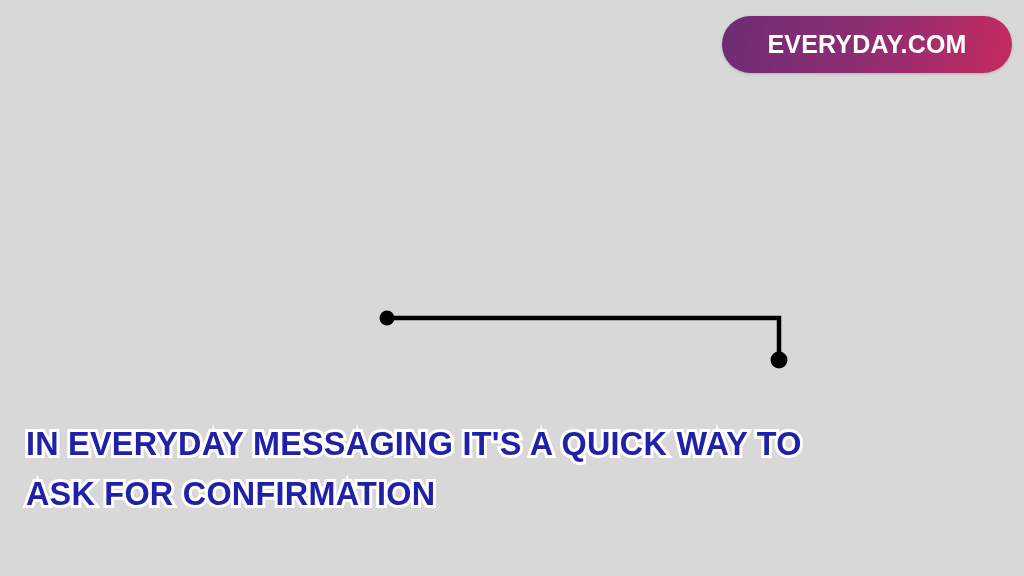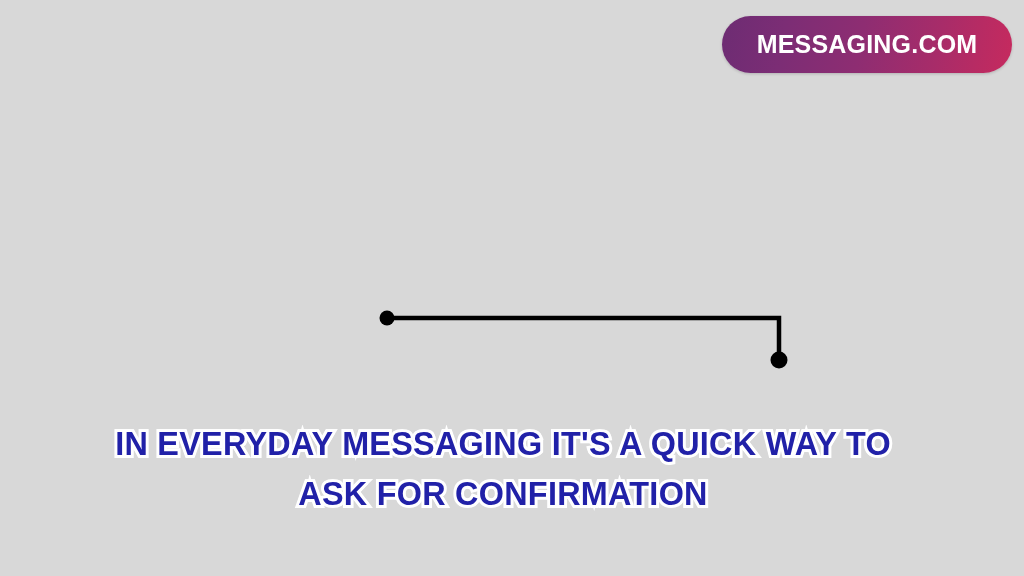--- a/index.html
+++ b/index.html
@@ -79,24 +79,24 @@
     position: absolute;
     left: 370px;
     top: 298px;
     width: 428px;
     height: 78px;
   }
 
   
   #caption {
     position: absolute;
-    left: 8px;
+    left: 16px;
     top: 419px;
     width: 990px;
-    text-align: center;
+    text-align: left;
   }
   .caption-line {
     display: block;
     font-family: "Liberation Sans", sans-serif;
     font-size: 33px;
     font-weight: bold;
     line-height: 50px;
     letter-spacing: 0.3px;
     color: #2121a8;
     white-space: nowrap;
@@ -110,21 +110,21 @@
     transform: scaleX(0.98);
     transform-origin: center center;
   }
 </style>
 </head>
 <body>
 
 <div id="slide">
 
   <div id="brand-badge">
-    <span id="brand-badge-label">MESSAGING.COM</span>
+    <span id="brand-badge-label">EVERYDAY.COM</span>
   </div>
 
 
   <svg id="connector" viewBox="0 0 428 78">
     <polyline points="17,20 409,20 409,62" fill="none" stroke="#000000" stroke-width="4.5" stroke-linecap="butt" stroke-linejoin="miter"></polyline>
     <circle cx="17" cy="20" r="7.5" fill="#000000"></circle>
     <circle cx="409" cy="62" r="8.5" fill="#000000"></circle>
   </svg>
 
   <div id="caption">

